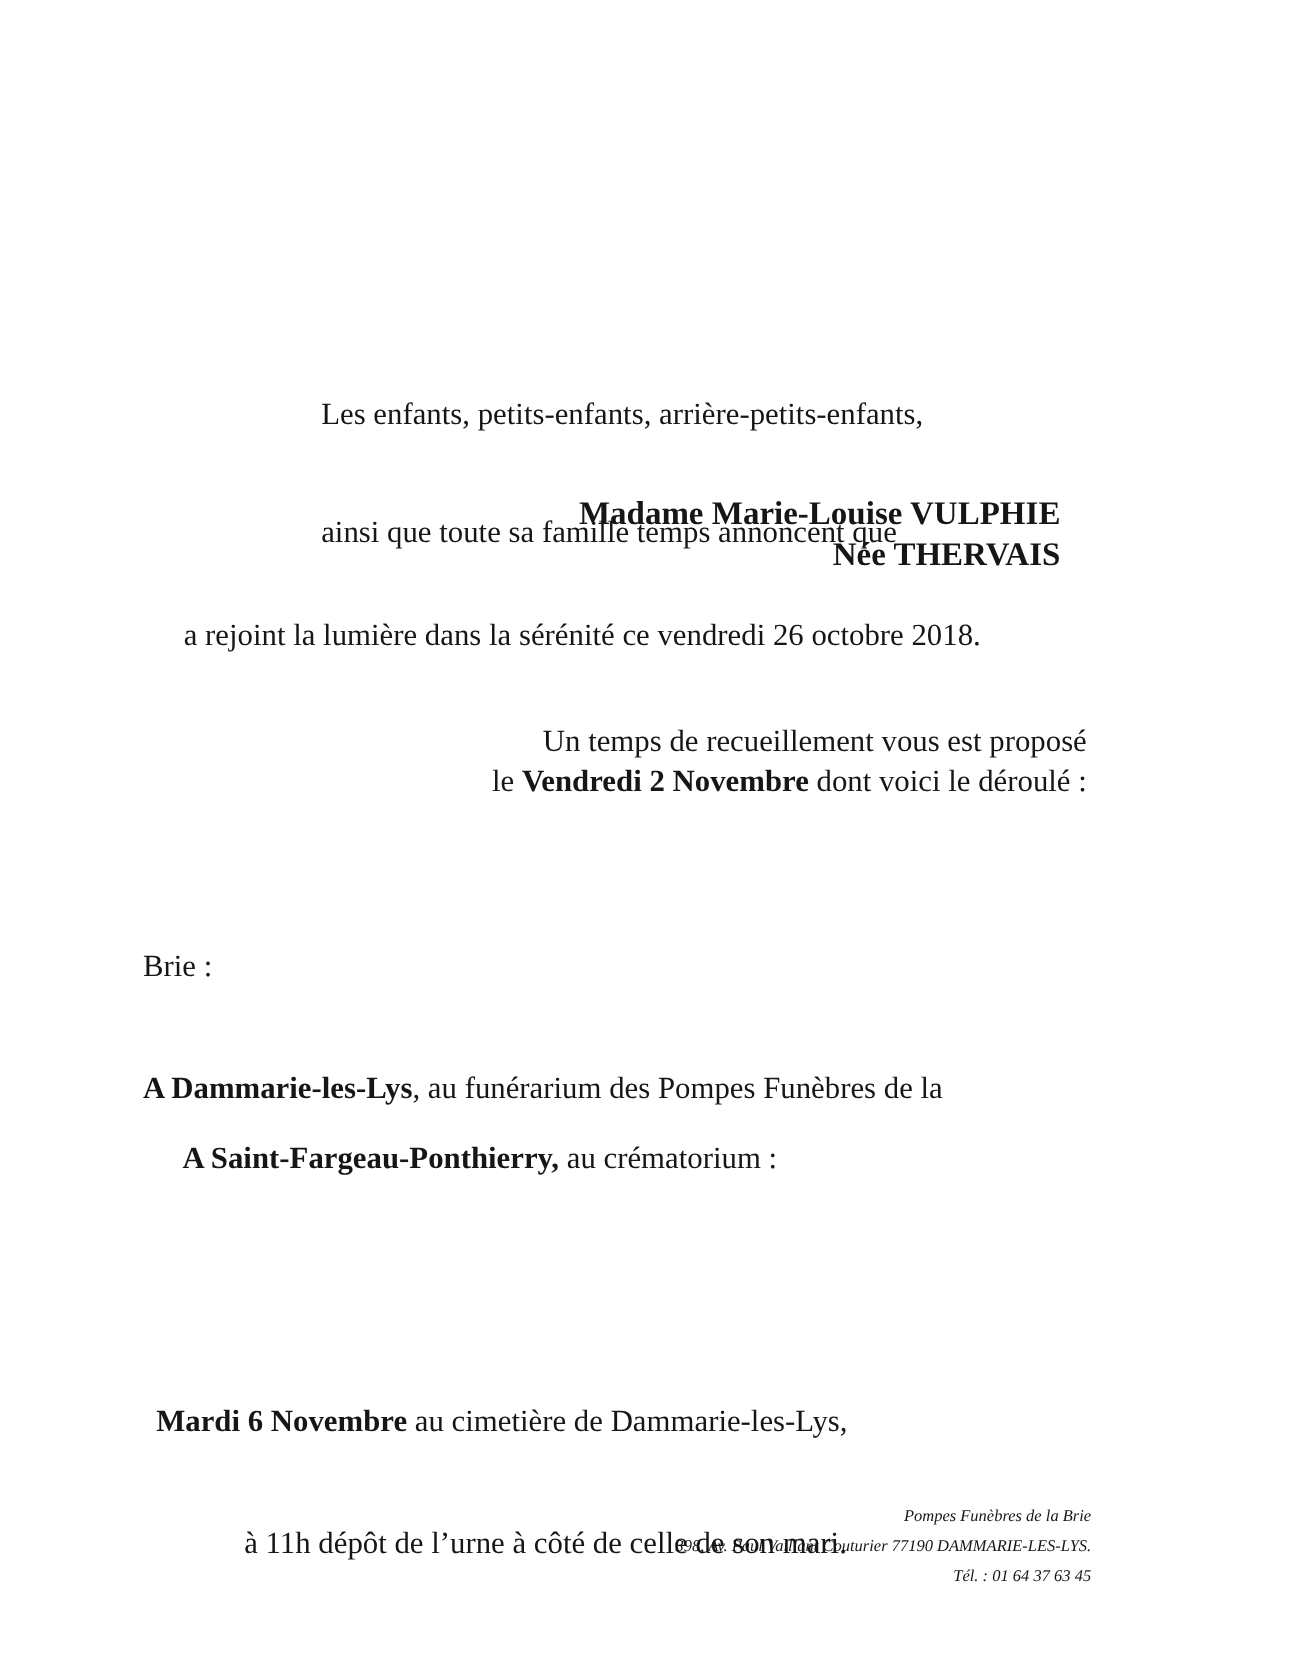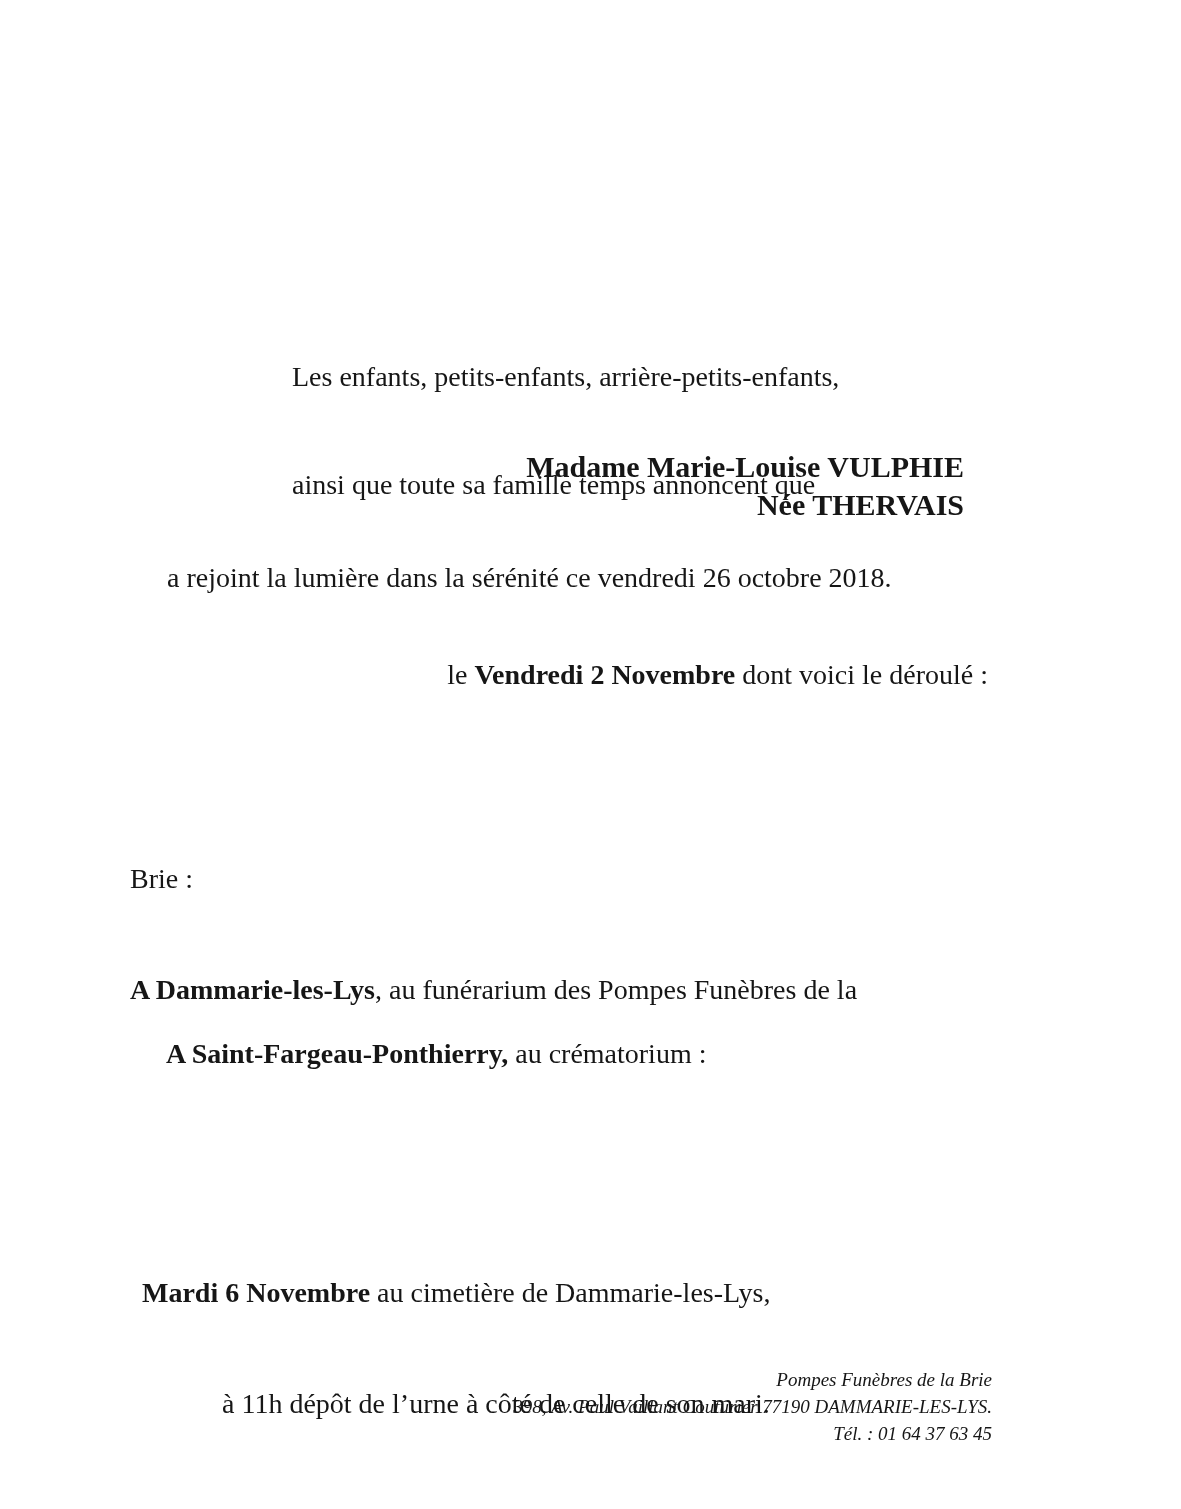--- a/index.html
+++ b/index.html
@@ -27,21 +27,21 @@
     white-space: normal;
   }
   .name-block {
     font-size: 30px;
     line-height: 38px;
     font-weight: bold;
   }
   .bold { font-weight: bold; margin-top: 36px; }
   .footer-block {
     font-style: italic;
-    font-size: 19px;
+    font-size: 15px;
     line-height: 27px;
   }
 </style>
 </head>
 <body>
 
 <div class="page">
 
   <div class="blk" style="left:292px; top:287px;">
     <div>Les enfants, petits-enfants, arrière-petits-enfants,</div>
@@ -49,20 +49,21 @@
   </div>
 
   <div class="blk center name-block" style="left:90px; top:448px; width:874px;">
     <div>Madame Marie-Louise VULPHIE</div>
     <div>Née THERVAIS</div>
   </div>
 
   <div class="blk" style="left:167px; top:560px;">a rejoint la lumière dans la sérénité ce vendredi 26 octobre 2018.</div>
 
   <div class="blk center" style="left:100px; top:657px; width:888px;">
+    <div>Un temps de recueillement vous est proposé</div>
     <div><span>le </span><span class="bold">Vendredi 2 Novembre</span><span> dont voici le déroulé :</span></div>
   </div>
 
   <div class="blk" style="left:130px; top:786px; line-height:37px;">
     <div>Brie :</div>
     <div><span class="bold">A Dammarie-les-Lys</span><span>, au funérarium des Pompes Funèbres de la</span></div>
   </div>
 
 
   <div class="blk" style="left:138px; top:1000px;">

